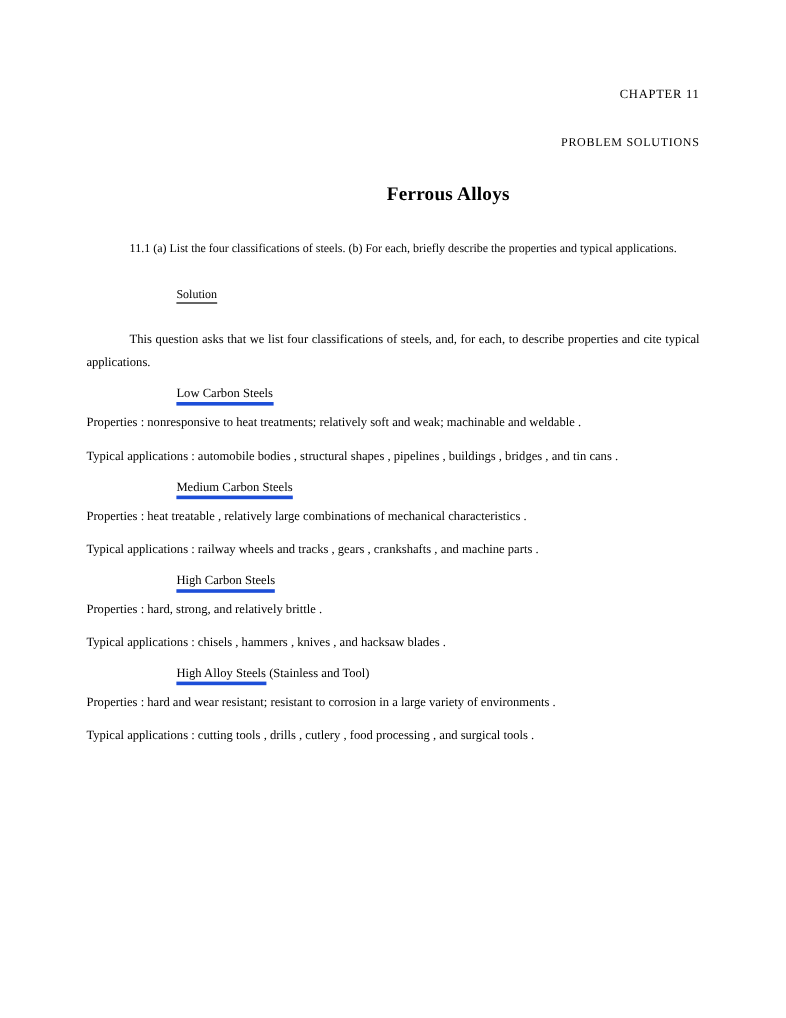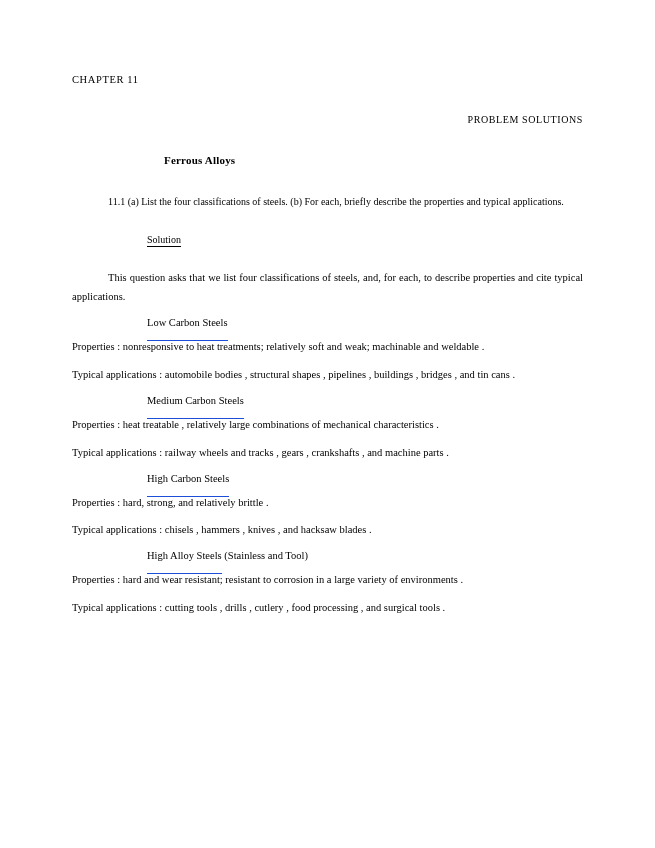--- a/index.html
+++ b/index.html
@@ -16,44 +16,45 @@
   }
   .page {
     position: relative;
     width: 655px;
     height: 848px;
     background: #ffffff;
     box-sizing: border-box;
     padding: 0 72px;
   }
   .chapter-head {
-    text-align: left;
+    text-align: right;
     font-size: 10.5px;
     letter-spacing: 0.6px;
     margin-top: 74px;
   }
   .doc-title {
     text-align: center;
     font-size: 10.5px;
     font-weight: bold;
     letter-spacing: 0.3px;
     margin-top: 28px;
   }
   .subtitle {
     text-align: right;
     font-size: 10px;
     letter-spacing: 0.6px;
     margin-top: 29px;
   }
   .section-heading {
-    font-size: 11px;
+    font-size: 16px;
     font-weight: bold;
     margin-top: 29px;
     margin-left: 92px;
     letter-spacing: 0.2px;
+    text-align: center;
   }
   .question {
     font-size: 10px;
     margin-top: 27px;
     line-height: 1.85;
     text-align: justify;
   }
   .question .indent {
     display: inline-block;
     width: 36px;
@@ -76,22 +77,22 @@
   .para .indent {
     display: inline-block;
     width: 36px;
   }
   .cat-heading {
     font-size: 10.5px;
     margin-top: 11px;
     margin-left: 75px;
   }
   .cat-heading .u {
-    border-bottom: 1px solid #1d4ed8;
-    padding-bottom: 12px;
+    border-bottom: 3px solid #1d4ed8;
+    padding-bottom: 1px;
   }
   .cat-line {
     font-size: 10.5px;
     margin-top: 11px;
     line-height: 1.6;
   }
 </style>
 </head>
 <body>
 

